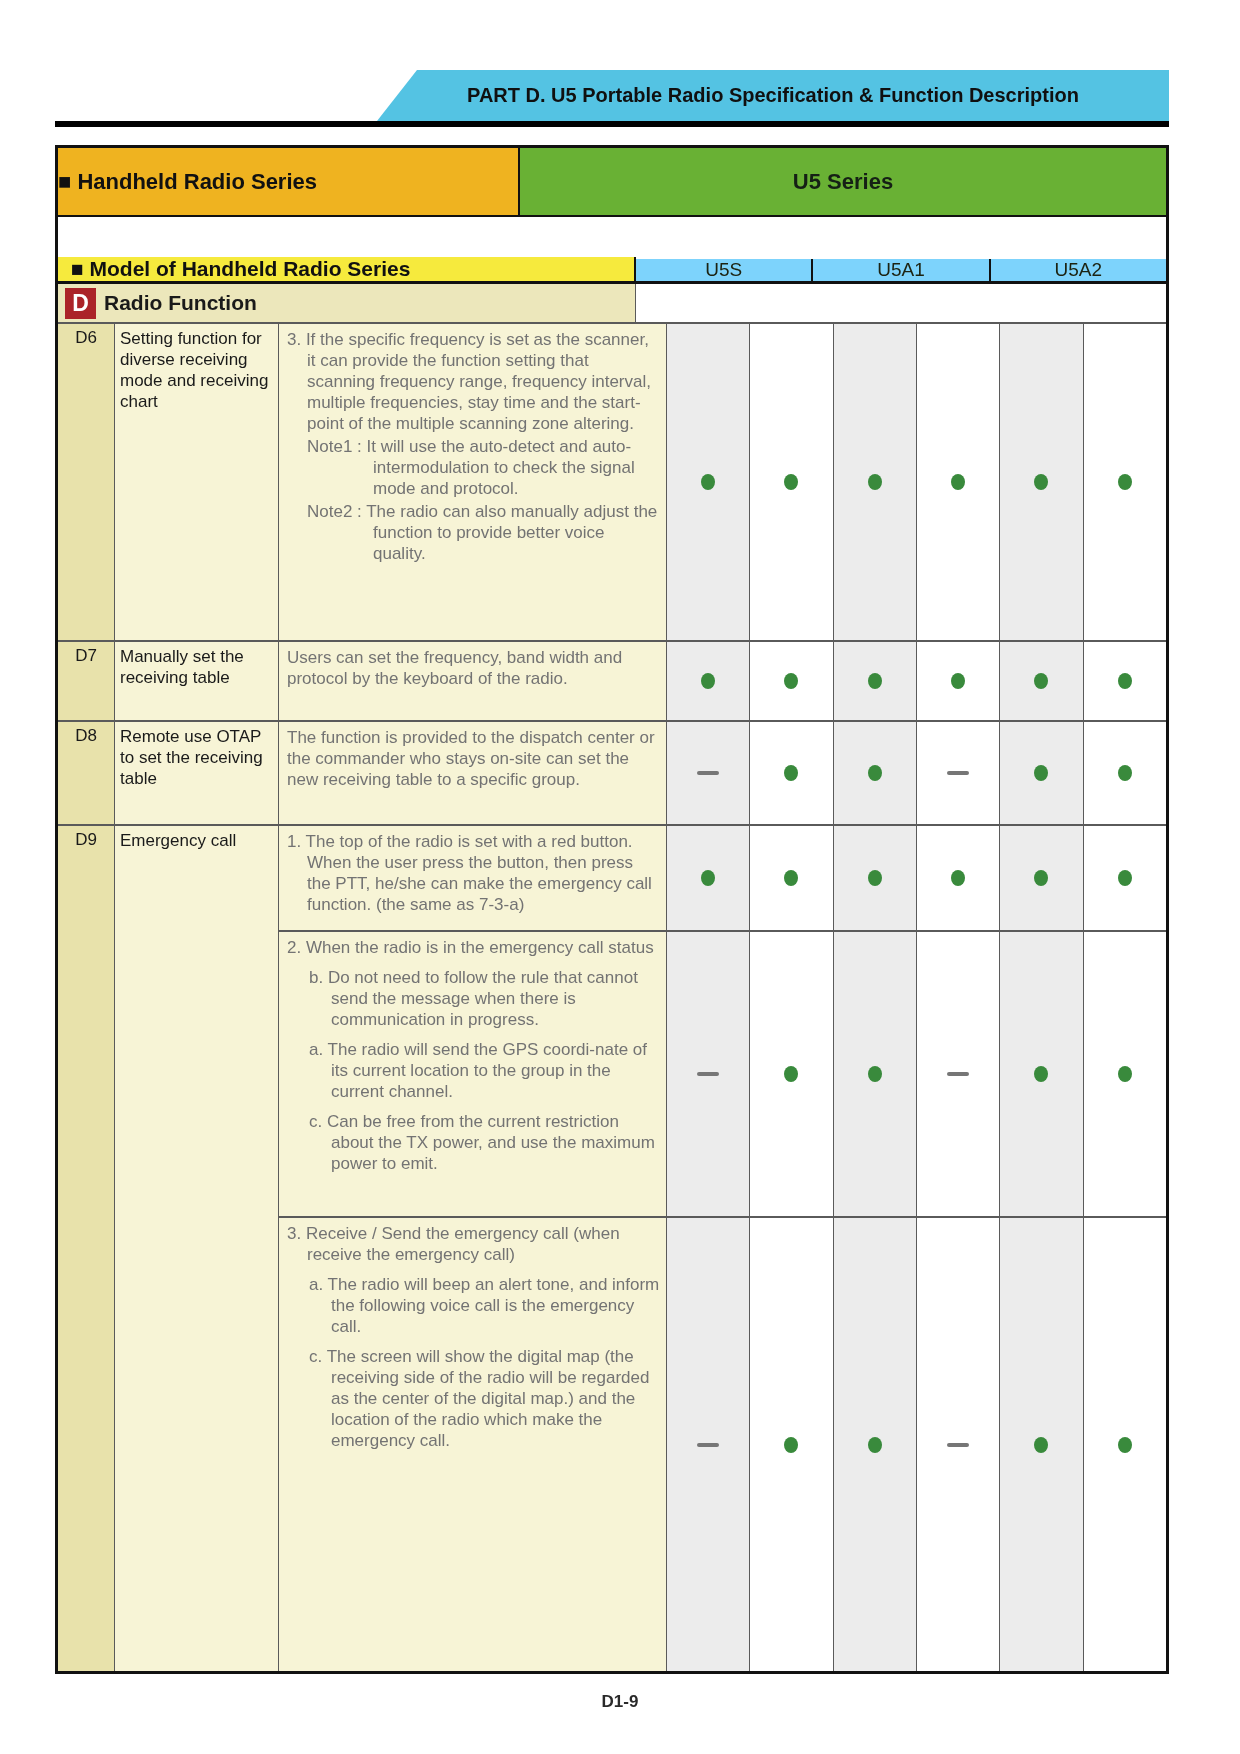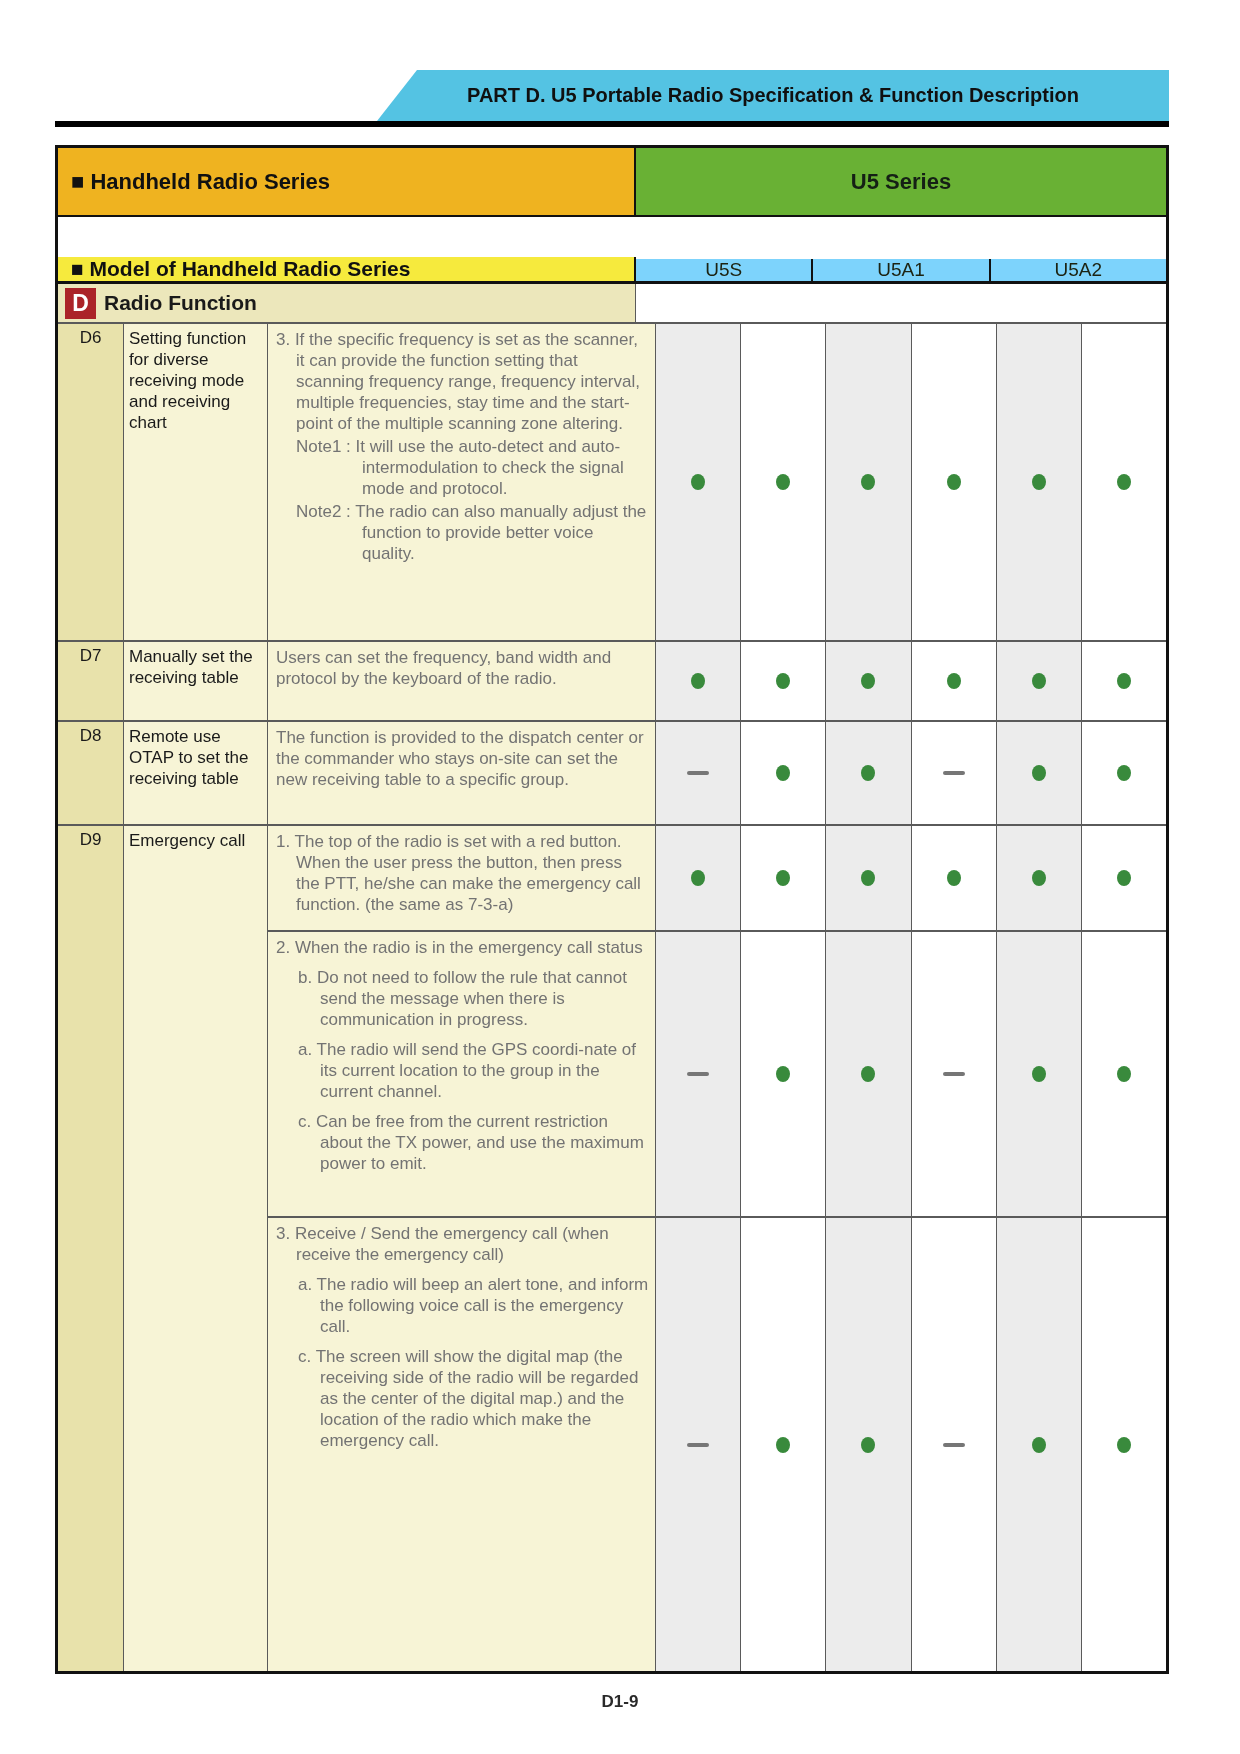--- a/index.html
+++ b/index.html
@@ -22,22 +22,22 @@
     position:absolute; left:55px; top:121px; width:1114px; height:6px; background:#000;
   }
 
   
   .spec-table {
     position:absolute; left:55px; top:145px; width:1114px;
     border:3px solid #111;
   }
   .hrow1 { display:flex; height:67px; }
   .hrow1-left {
-    width:578px; background:#efb320; display:flex; align-items:center;
-    padding-left:13px; font-size:22px; font-weight:bold; color:#111;
+    width:462px; background:#efb320; display:flex; align-items:center;
+    font-size:22px; font-weight:bold; color:#111;
     border-right:2px solid #111;
   }
   .hrow1-right {
     flex:1; background:#69b134; display:flex; align-items:center; justify-content:center;
     font-size:22px; font-weight:bold; color:#152015;
   }
   .hrow2 { display:flex; height:66px; border-top:2px solid #111;align-items:flex-end; }
   .hrow2-left {
     width:578px; background:#f6ea3d; display:flex; align-items:center;
     padding-left:13px; font-size:21px; font-weight:bold; color:#111;
@@ -58,25 +58,25 @@
     width:31px; height:31px; background:#ab2328; color:#fff;
     display:flex; align-items:center; justify-content:center;
     font-size:23px; font-weight:bold; margin-right:8px;
   }
   .section-title { font-size:21px; font-weight:600; color:#1a1a1a; }
   .hrow3-right { flex:1; background:#ffffff; }
 
   
   .drow { display:flex; border-top:2px solid #5a5a5a; }
   .cell-id {
-    width:66px; background:#e8e2ab; border-right:1px solid #5a5a5a;
+    width:57px; background:#e8e2ab; border-right:1px solid #5a5a5a;
     font-size:17px; padding-top:4px; text-align:center; color:#1a1a1a;
   }
   .cell-title {
-    width:144px; background:#f7f4d6; border-right:1px solid #5a5a5a;
+    width:164px; background:#f7f4d6; border-right:1px solid #5a5a5a;
     font-size:17px; line-height:21px; padding:4px 4px 4px 5px; color:#1a1a1a;
   }
   .cell-desc {
     width:387px; background:#f7f4d6;
     font-size:17px; line-height:21px; padding:5px 6px 5px 8px; color:#737373;
   }
   .vcell {
     flex:1; display:flex; align-items:center; justify-content:center;
     border-left:1px solid #5a5a5a; background:#ffffff;
   }

